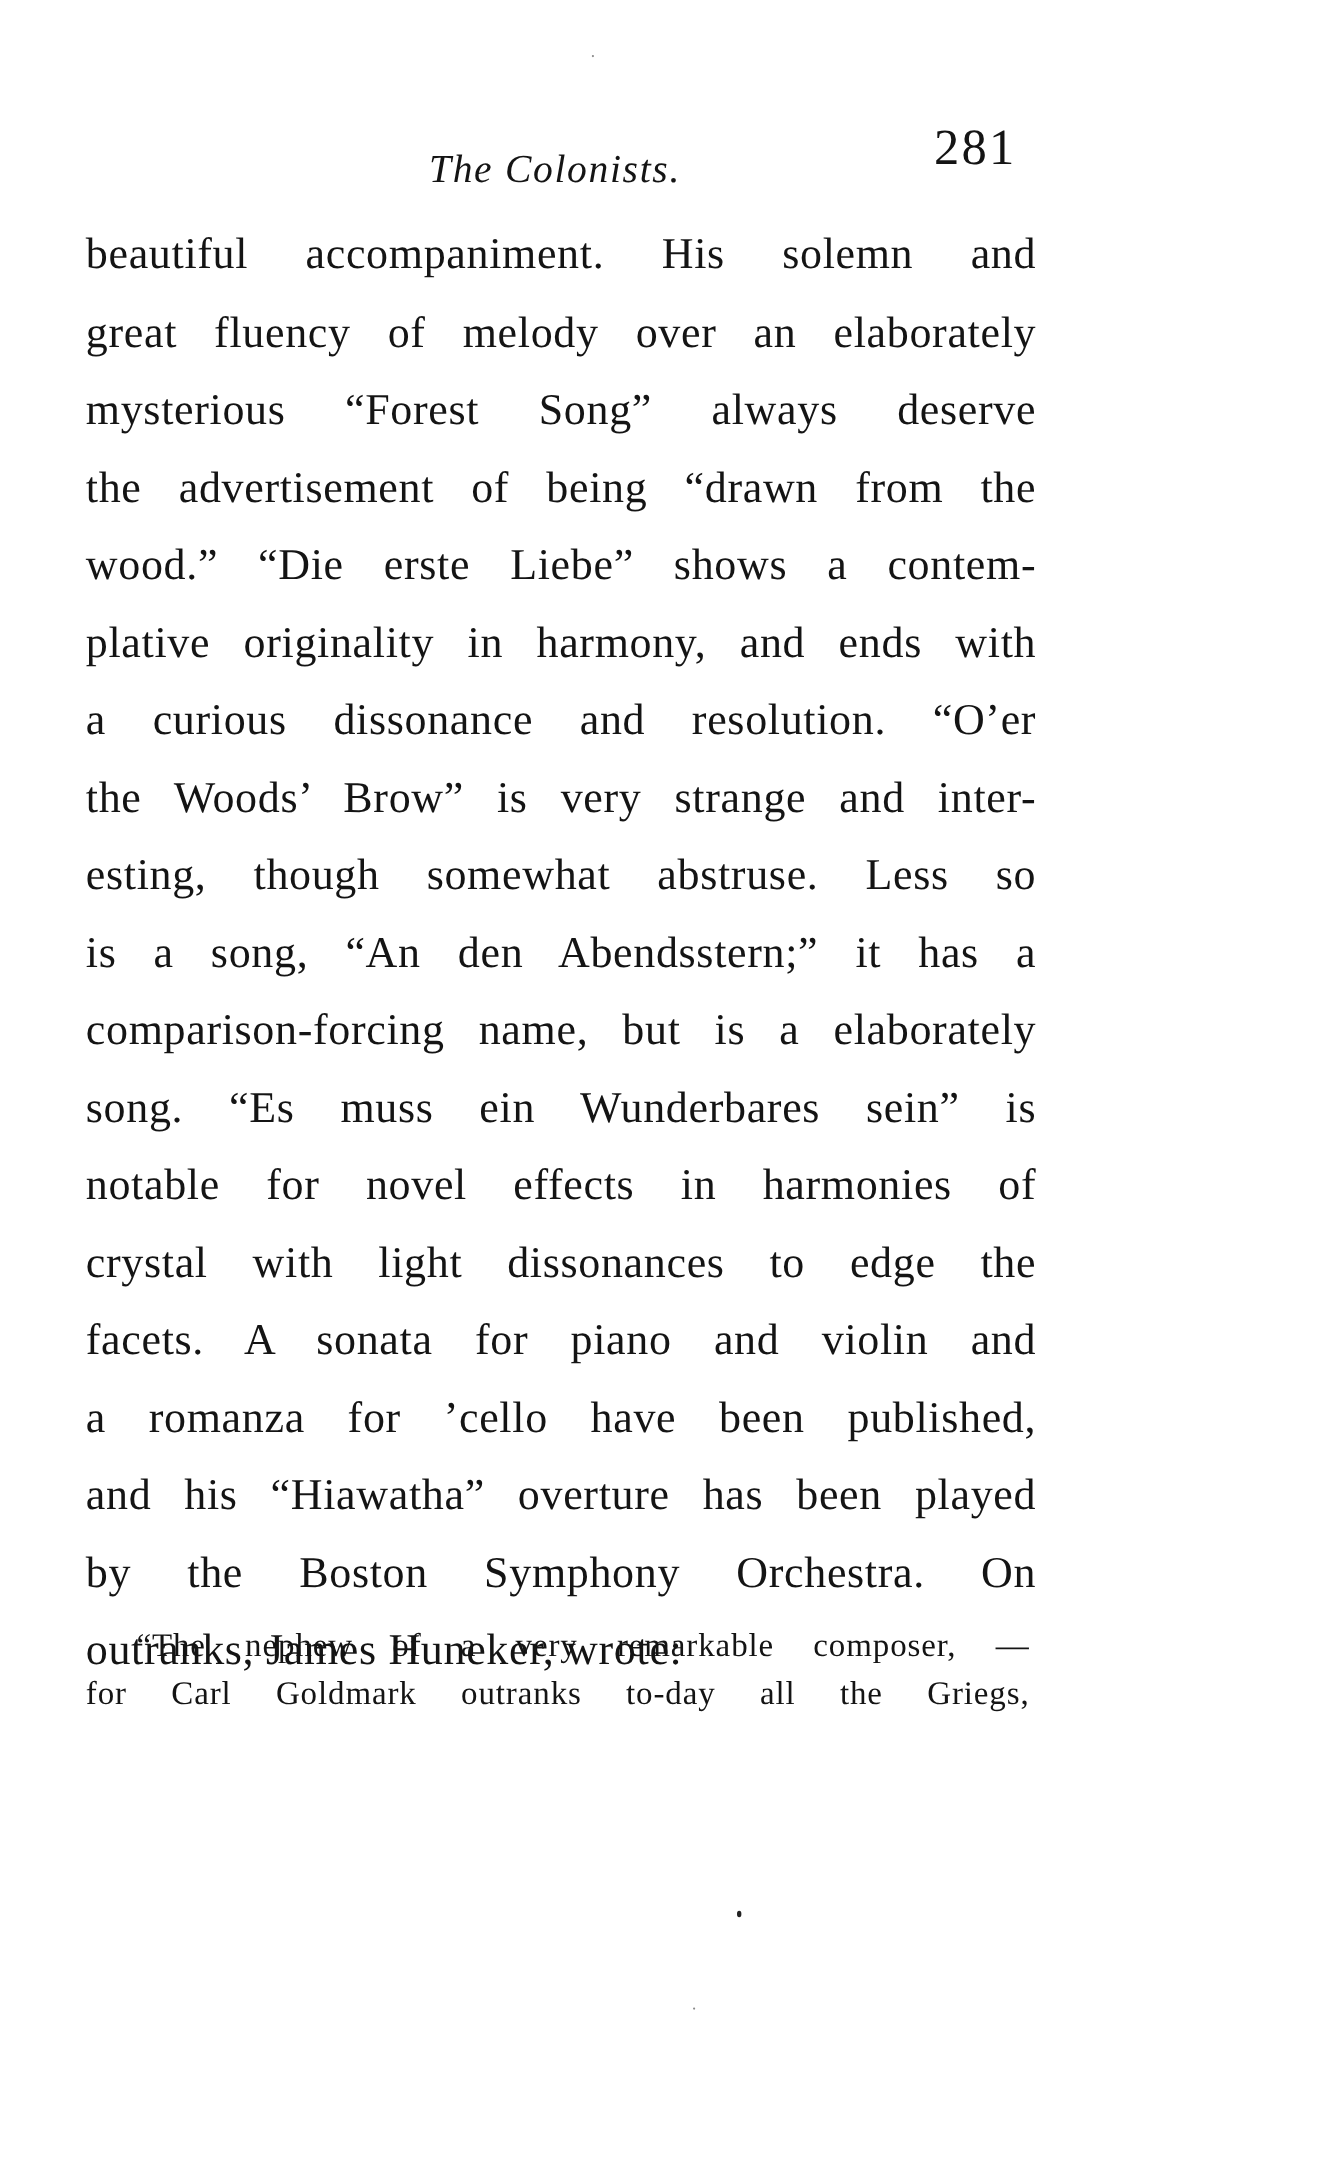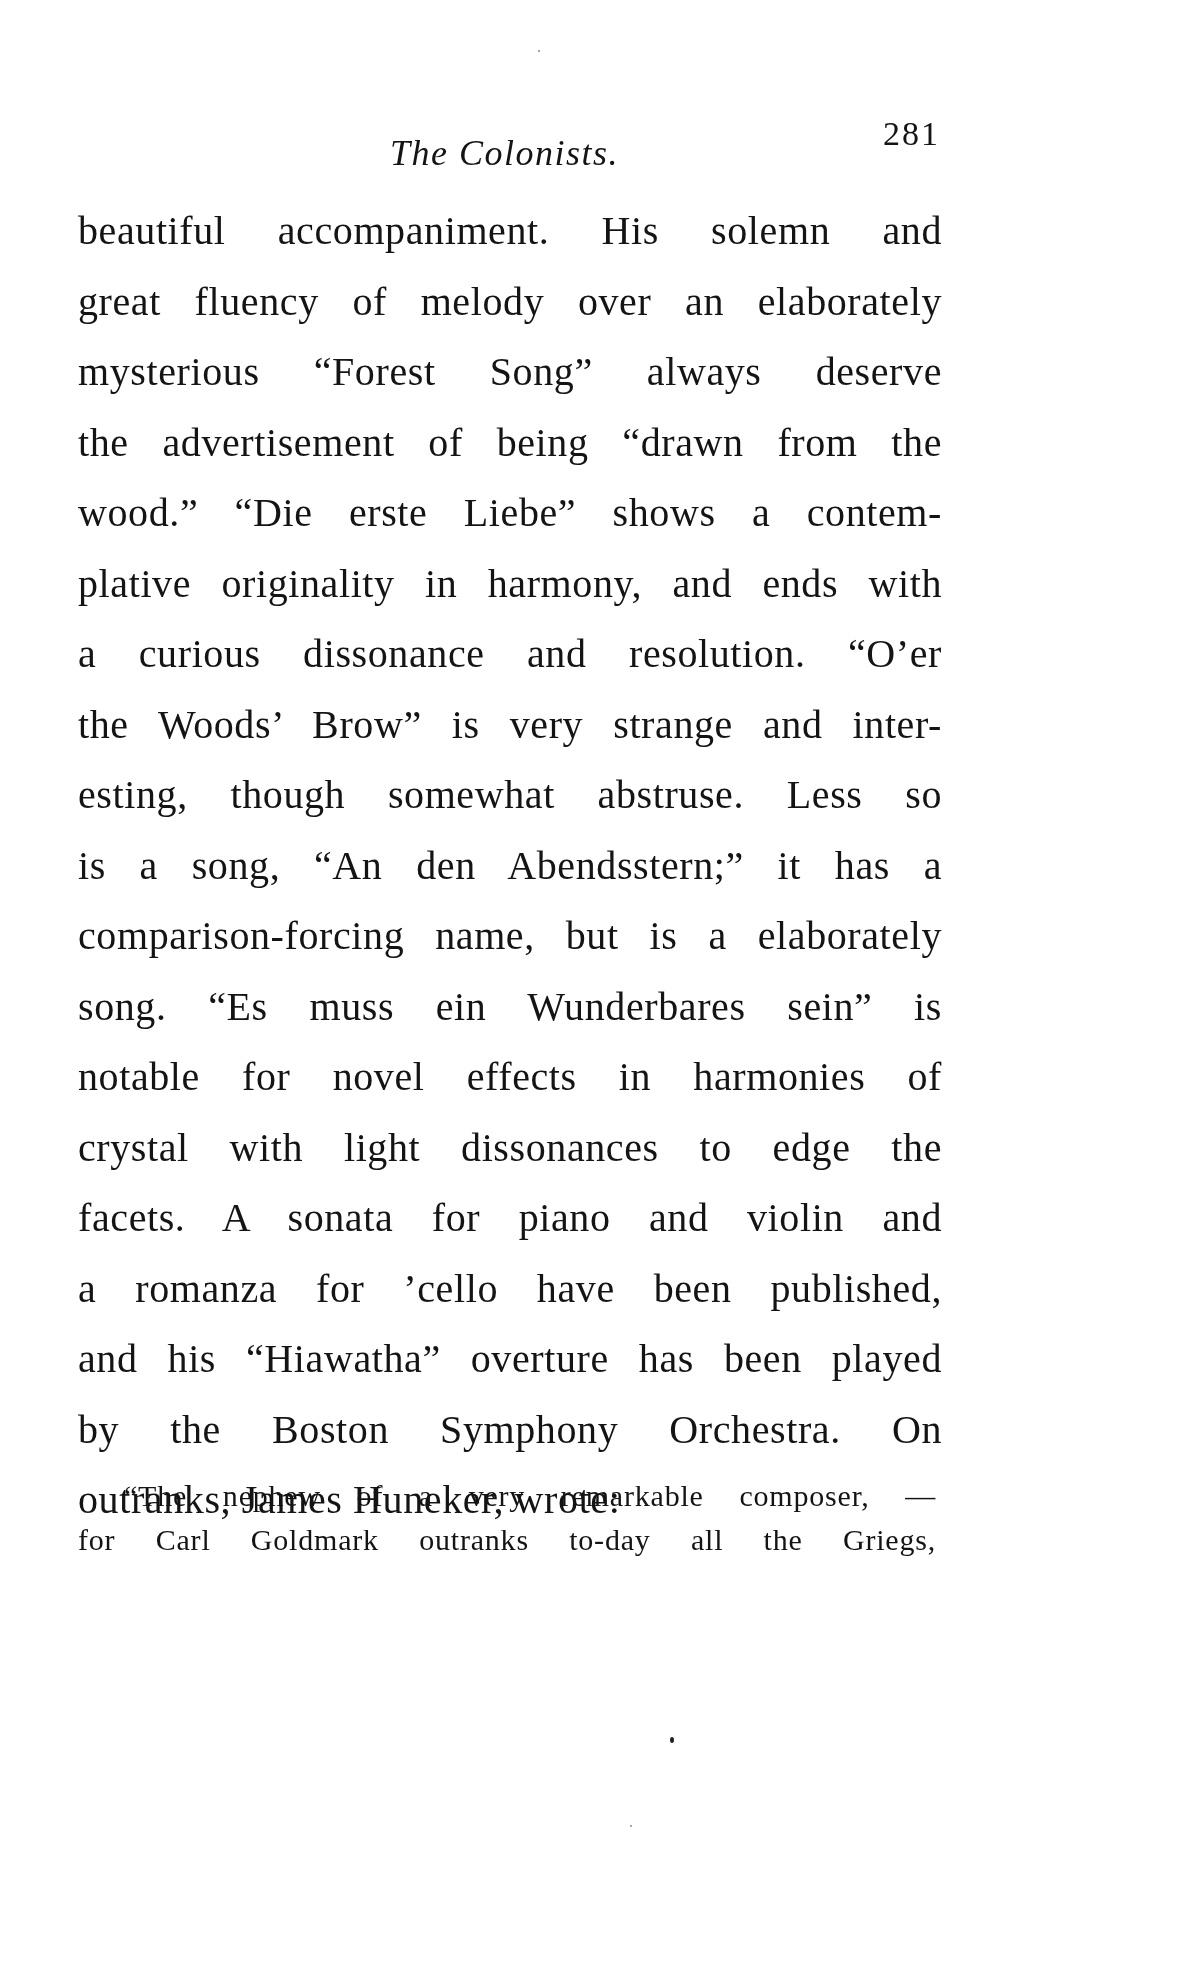--- a/index.html
+++ b/index.html
@@ -33,23 +33,23 @@
     top: 0;
     font-style: italic;
     font-size: 36px;
     line-height: 44px;
     letter-spacing: 1.5px;
     white-space: nowrap;
     margin-top: 19px;
   }
   .page-number {
     position: absolute;
-    right: 2px;
+    right: 18px;
     top: 0;
-    font-size: 34px;
+    font-size: 46px;
     line-height: 44px;
     letter-spacing: 2px;
     white-space: nowrap;
   }
   .body-text {
     position: absolute;
     left: 78px;
     top: 196px;
     width: 864px;
   }

